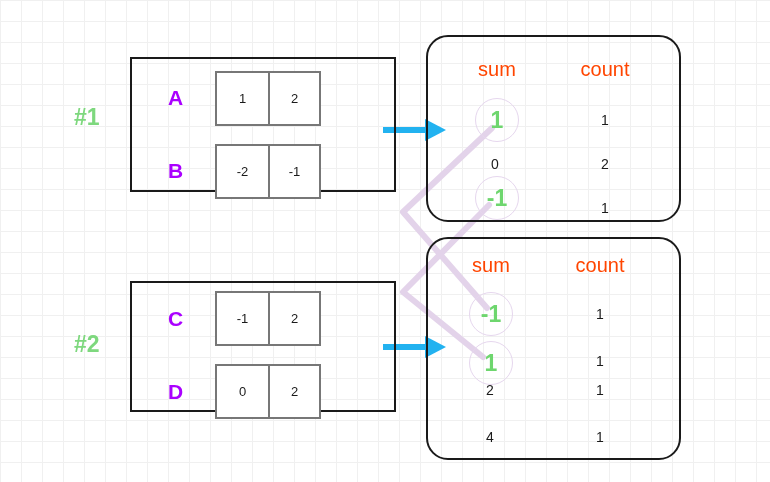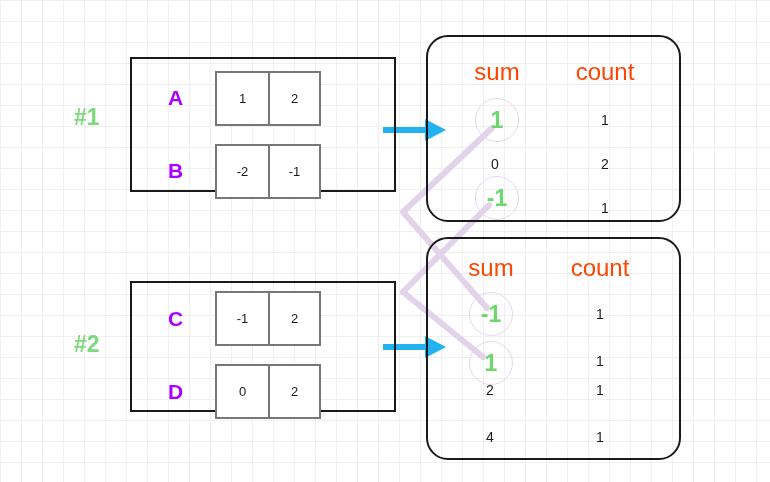--- a/index.html
+++ b/index.html
@@ -61,21 +61,21 @@
   .out-panel{
     position:absolute;
     border:2px solid #1a1a1a;
     border-radius:22px;
     background:transparent;
     box-sizing:border-box;
   }
   .col-head{
     position:absolute;
     color:#ff4500;
-    font-size:24px;
+    font-size:20px;
     font-family:"Liberation Sans", sans-serif;
     text-align:center;
     transform:translateX(-50%);
   }
   .val{
     position:absolute;
     font-size:14px;
     color:#1a1a1a;
     font-family:"Liberation Sans", sans-serif;
     text-align:center;

